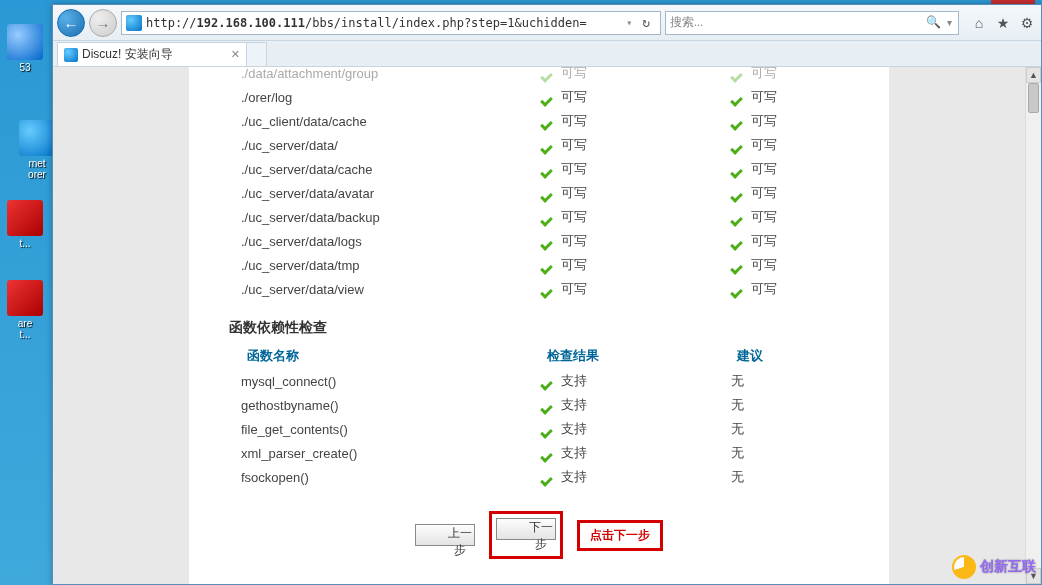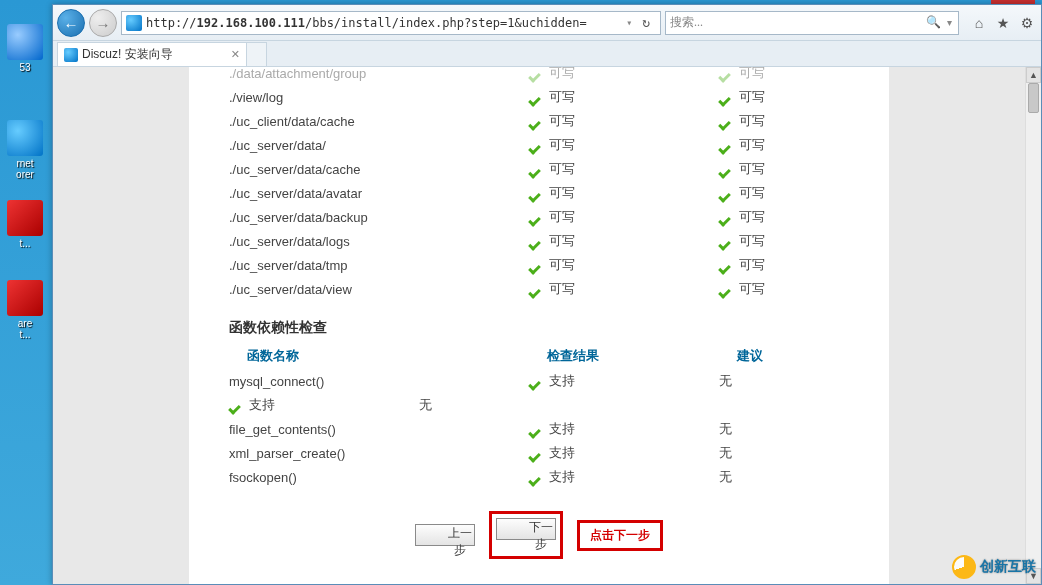--- a/index.html
+++ b/index.html
@@ -4,21 +4,21 @@
 <style>
 * { margin:0; padding:0; box-sizing:border-box; }
 html,body { width:1042px; height:585px; overflow:hidden; font-family:"Microsoft YaHei",Arial,sans-serif; }
 body { background:linear-gradient(#2a98d4,#3fa9dc); }
 
 
 .desktop { position:absolute; inset:0; }
 .dicon { position:absolute; width:42px; text-align:center; color:#fff; font-size:10px; text-shadow:1px 1px 1px #000; }
 .dicon .ic { width:36px; height:36px; margin:0 auto 2px; background:#fff; border-radius:3px; position:relative; }
 .di1 { left:4px; top:24px; } .di1 .ic{background:radial-gradient(circle at 30% 30%,#9cf,#06c);}
-.di2 { left:4px; top:120px; } .di2 .ic{background:radial-gradient(circle at 30% 30%,#6cf,#0072c6);}
+.di2 { left:16px; top:120px; } .di2 .ic{background:radial-gradient(circle at 30% 30%,#6cf,#0072c6);}
 .di3 { left:4px; top:200px; } .di3 .ic{background:linear-gradient(135deg,#e33,#a00);}
 .di4 { left:4px; top:280px; } .di4 .ic{background:linear-gradient(135deg,#e33,#a00);}
 
 
 .ie { position:absolute; left:52px; top:4px; right:0; bottom:0; background:#fff; border:1px solid #5a8db8; box-shadow:0 0 6px rgba(0,0,0,.3); }
 
 
 .tbrow { height:36px; background:linear-gradient(#f4f8fb,#e7eef4); border-bottom:1px solid #c7d5e0; display:flex; align-items:center; padding:0 4px; gap:4px; }
 .nav-btn { width:28px; height:28px; border-radius:50%; background:radial-gradient(circle at 30% 30%,#5ab0e8,#1a6fb0); color:#fff; display:flex; align-items:center; justify-content:center; font-size:15px; border:1px solid #1a6fb0; cursor:pointer; }
 .nav-fwd { background:radial-gradient(circle at 30% 30%,#eee,#ccc); color:#777; border-color:#aaa; }
@@ -42,21 +42,21 @@
 
 .page { position:absolute; left:0; right:16px; top:62px; bottom:0; background:#e8e8e8; overflow:hidden; }
 .scrollbar{position:absolute;right:0;top:62px;bottom:0;width:16px;background:#f0f0f0;border-left:1px solid #ddd;}
 .sb-arrow{height:16px;background:#e4e4e4;border:1px solid #ccc;color:#555;font-size:9px;display:flex;align-items:center;justify-content:center;cursor:pointer;}
 .sb-track{position:absolute;top:16px;bottom:16px;left:0;right:0;}
 .sb-thumb{position:absolute;top:0;height:30px;left:2px;right:2px;background:#c8c8c8;border:1px solid #aaa;border-radius:2px;cursor:pointer;}
 .sb-bot{position:absolute;bottom:0;left:0;right:0;}
 
 .card { width:700px; margin:0 auto; background:#fff; min-height:520px; padding:0 40px 30px; position:relative; }
 
-.tbl { width:100%; font-size:13px; color:#444; }
+.tbl { width:100%; font-size:13px; color:#444;margin-left:12px; }
 .tbl .row { display:flex; height:24px; align-items:center; }
 .tbl .c1 { flex:0 0 300px; }
 .tbl .c2 { flex:0 0 190px; display:flex; align-items:center; gap:6px; }
 .tbl .c3 { flex:1; display:flex; align-items:center; gap:6px; }
 .check { width:14px; height:14px; position:relative; display:inline-block; }
 .check::before{content:"";position:absolute;left:2px;top:5px;width:4px;height:8px;border:solid #4caf1a;border-width:0 3px 3px 0;transform:rotate(45deg);}
 
 .sect-title{font-size:14px;font-weight:bold;color:#333;margin:18px 0 6px;}
 .hdr{color:#069;font-size:13px;font-weight:bold;padding-left:18px;}
 .hdr-row{display:flex;height:26px;align-items:center;}
@@ -64,21 +64,21 @@
 
 .btns{display:flex;justify-content:center;gap:14px;margin-top:22px;align-items:center;}
 .btn{width:60px;height:22px;font-size:12px;background:linear-gradient(#fdfdfd,#e4e4e4);border:1px solid #8a8a8a;color:#333;cursor:pointer;font-family:inherit;padding-left:30px;}
 .btn-wrap-red{border:3px solid #d40000;padding:4px;}
 .annot{border:3px solid #d40000;color:#d40000;font-weight:bold;font-size:12px;padding:4px 10px;font-family:"Microsoft YaHei";}
 
 .footer-line{height:1px;background:#ddd;margin:28px -40px 10px;}
 
 .watermark{position:absolute;right:6px;bottom:6px;display:flex;align-items:center;gap:4px;opacity:.9;}
 .watermark .logo{width:24px;height:24px;border-radius:50%;background:conic-gradient(#ffb300 0 70%,#fff 70% 100%);border:2px solid #ffb300;position:relative;}
-.watermark .txt{color:#0369a1;font-weight:bold;font-size:14px;text-shadow:0 0 2px rgba(0,0,0,.5);}
+.watermark .txt{color:#8b5cf6;font-weight:bold;font-size:14px;text-shadow:0 0 2px rgba(0,0,0,.5);}
 
 
 .redstrip{position:absolute;left:991px;top:0;width:44px;height:6px;background:#c72f2f;}
 </style>
 </head>
 <body>
 
 <div class="desktop">
   <div class="dicon di1"><div class="ic"></div><span>53</span></div>
   <div class="dicon di2"><div class="ic"></div><span style="white-space:pre;">rnet
@@ -134,21 +134,21 @@
               <span class="check" style="opacity:.4;"></span>
               <span>可写</span>
             </div>
           <div class="c3">
               <span class="check" style="opacity:.4;"></span>
               <span>可写</span>
             </div>
         </div>
         <div id="dir-rows">
             <div class="row">
-              <div class="c1">./view/log</div>
+              <div class="c1">./orer/log</div>
               <div class="c2">
                 <span class="check"></span>
                 <span>可写</span>
               </div>
               <div class="c3">
                 <span class="check"></span>
                 <span>可写</span>
               </div>
             </div>
             <div class="row">
@@ -253,20 +253,21 @@
             <div class="c1">mysql_connect()</div>
             <div class="c2">
               <span class="check"></span>
               <span>支持</span>
             </div>
             <div class="c3">
               <span>无</span>
             </div>
           </div>
           <div class="row">
+            <div class="c1">gethostbyname()</div>
             <div class="c2">
               <span class="check"></span>
               <span>支持</span>
             </div>
             <div class="c3">
               <span>无</span>
             </div>
           </div>
           <div class="row">
             <div class="c1">file_get_contents()</div>

